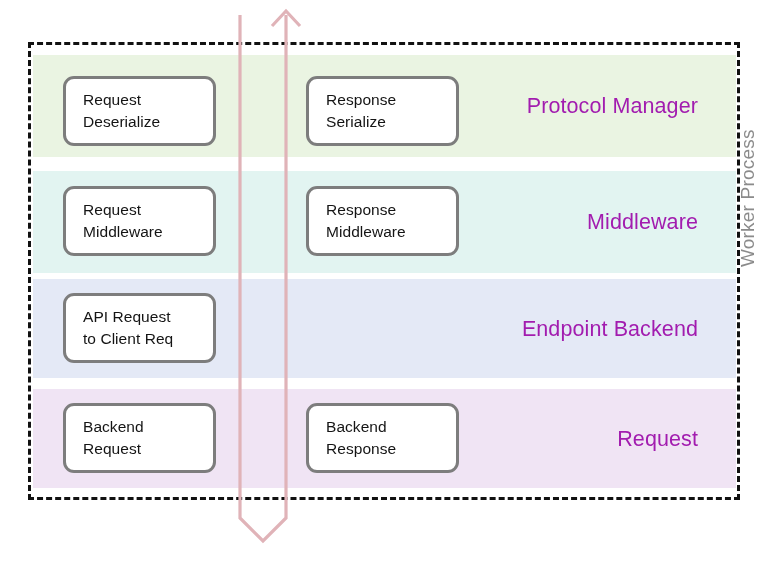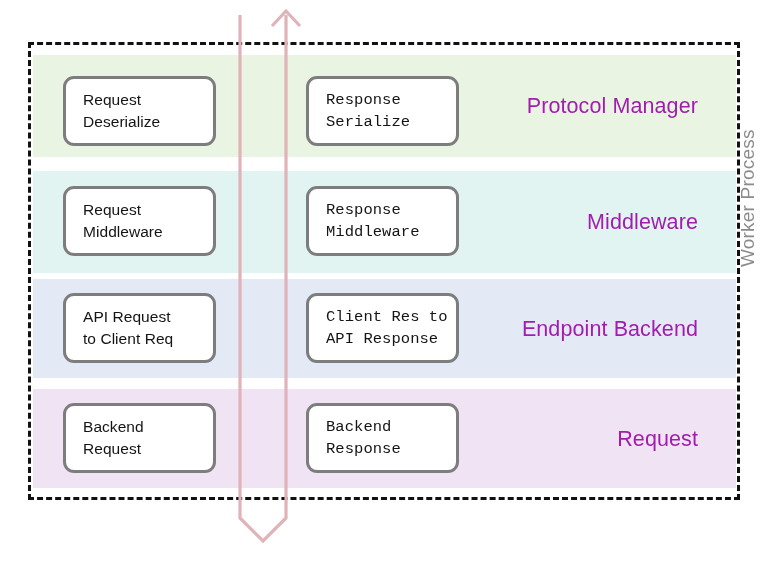--- a/index.html
+++ b/index.html
@@ -82,21 +82,21 @@
   }
   .node-text {
     padding-left: 17px;
     font-size: 15.5px;
     line-height: 1.42;
     color: #141414;
     white-space: pre-line;
     letter-spacing: 0.05px;
   }
   .node.col-left  { left: 63px; }
-  .node.col-right { left: 306px; font-family: Liberation Mono, monospace; }
+  .node.col-right { left: 306px; }
 
   
   #flow-arrows {
     position: absolute;
     left: 0;
     top: 0;
     width: 782px;
     height: 562px;
     pointer-events: none;
   }
@@ -140,24 +140,20 @@
   </div>
   <div class="node col-right" style="top:186px;">
     <span class="node-text">Response
 Middleware</span>
   </div>
 
   <div class="node col-left" style="top:293px;">
     <span class="node-text">API Request
 to Client Req</span>
   </div>
-  <div class="node col-right" style="top:293px;">
-    <span class="node-text">Client Res to
-API Response</span>
-  </div>
 
   <div class="node col-left" style="top:403px;">
     <span class="node-text">Backend
 Request</span>
   </div>
   <div class="node col-right" style="top:403px;">
     <span class="node-text">Backend
 Response</span>
   </div>
 

